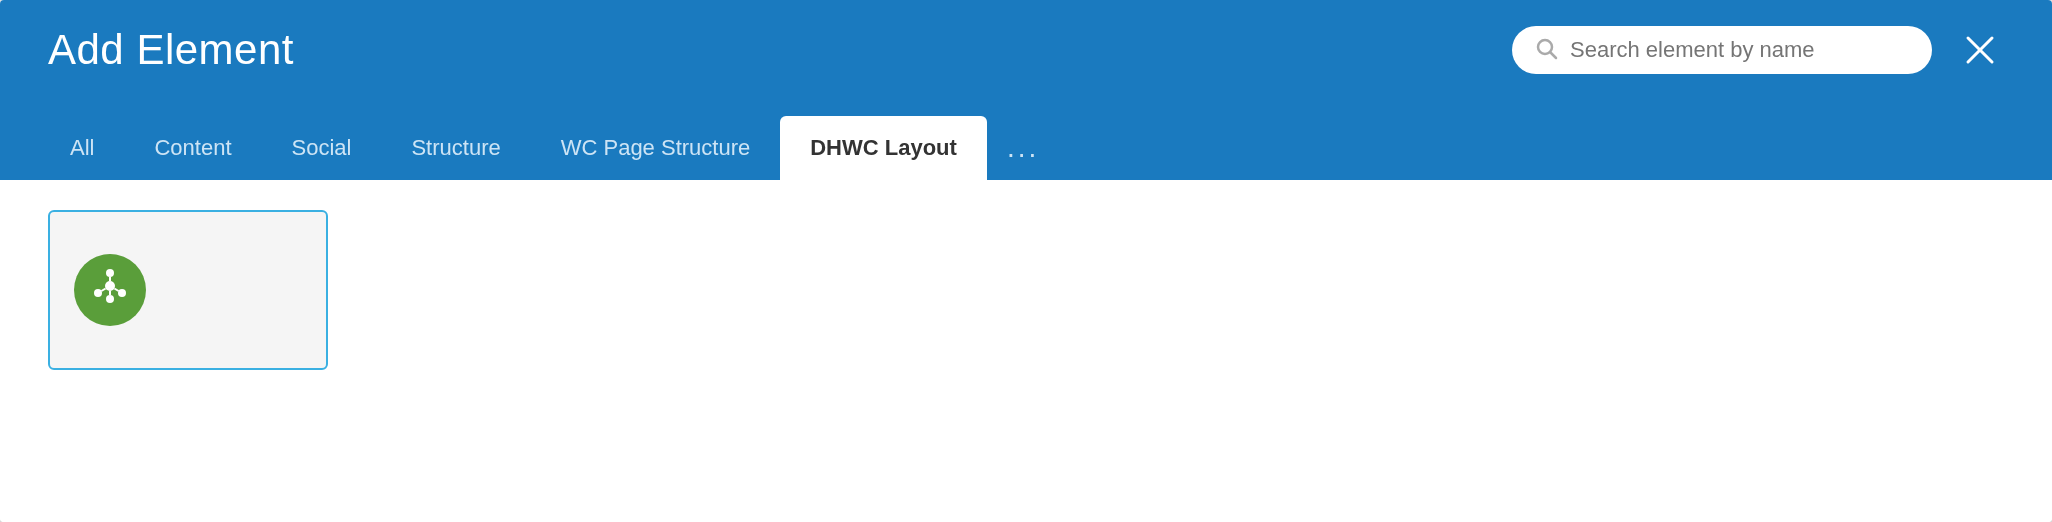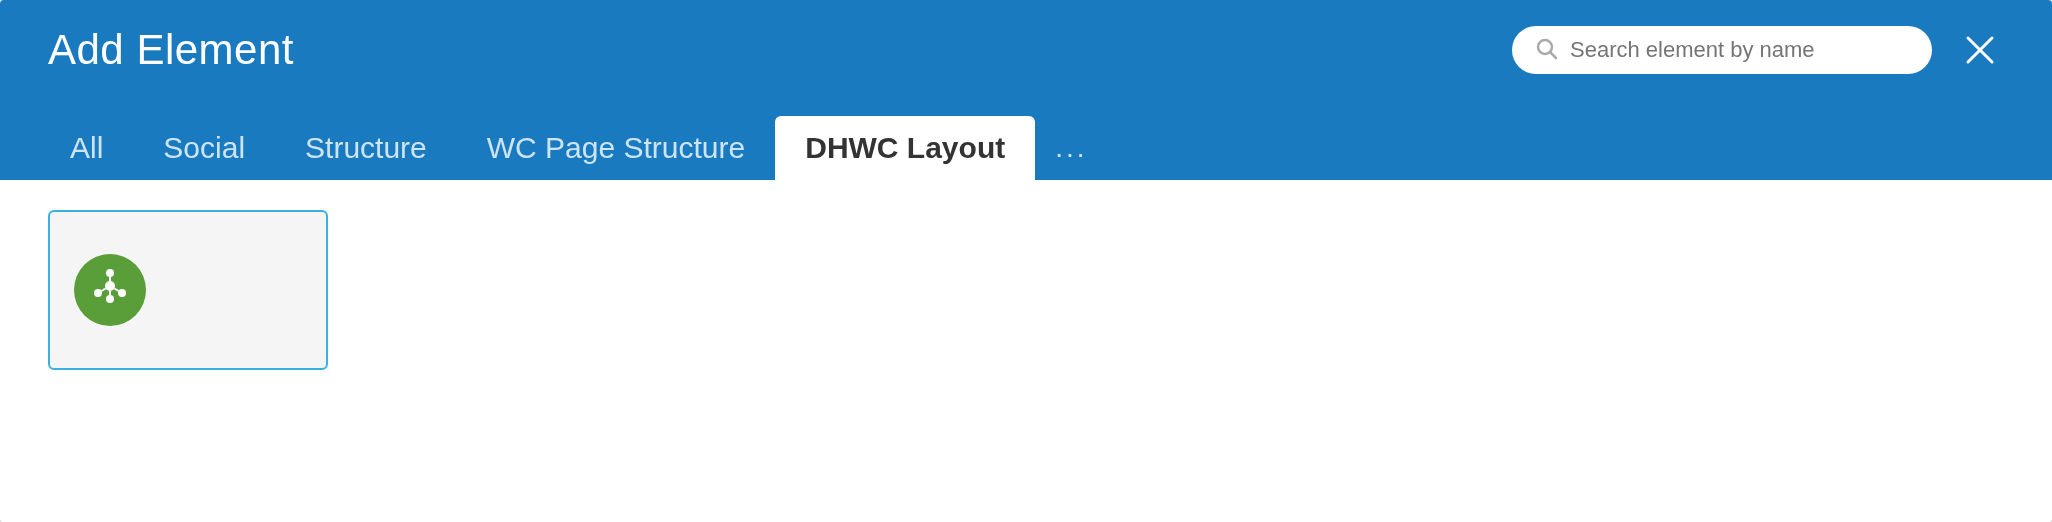--- a/index.html
+++ b/index.html
@@ -91,21 +91,21 @@
       background: #1a7abf;
       padding: 0 40px;
       display: flex;
       align-items: flex-end;
       height: 80px;
       flex-shrink: 0;
     }
 
     .tab-item {
       padding: 14px 30px;
-      font-size: 30px;
+      font-size: 22px;
       font-weight: 500;
       color: #cde4f5;
       cursor: pointer;
       border-radius: 6px 6px 0 0;
       border: none;
       background: transparent;
       white-space: nowrap;
       height: 64px;
       display: flex;
       align-items: center;
@@ -211,20 +211,21 @@
         <svg class="close-icon-svg" viewBox="0 0 40 40" fill="none" stroke="#fff" stroke-width="3" stroke-linecap="round">
           <line x1="8" y1="8" x2="32" y2="32"></line>
           <line x1="32" y1="8" x2="8" y2="32"></line>
         </svg>
       </button>
     </div>
   </div>
 
   <div class="tabs-bar">
     <button class="tab-item">All</button>
+    <button class="tab-item">Content</button>
     <button class="tab-item">Social</button>
     <button class="tab-item">Structure</button>
     <button class="tab-item">WC Page Structure</button>
     <button class="tab-item active">DHWC Layout</button>
     <button class="tab-more">...</button>
   </div>
 
 
   <div class="content-area">
     <div class="element-card">

